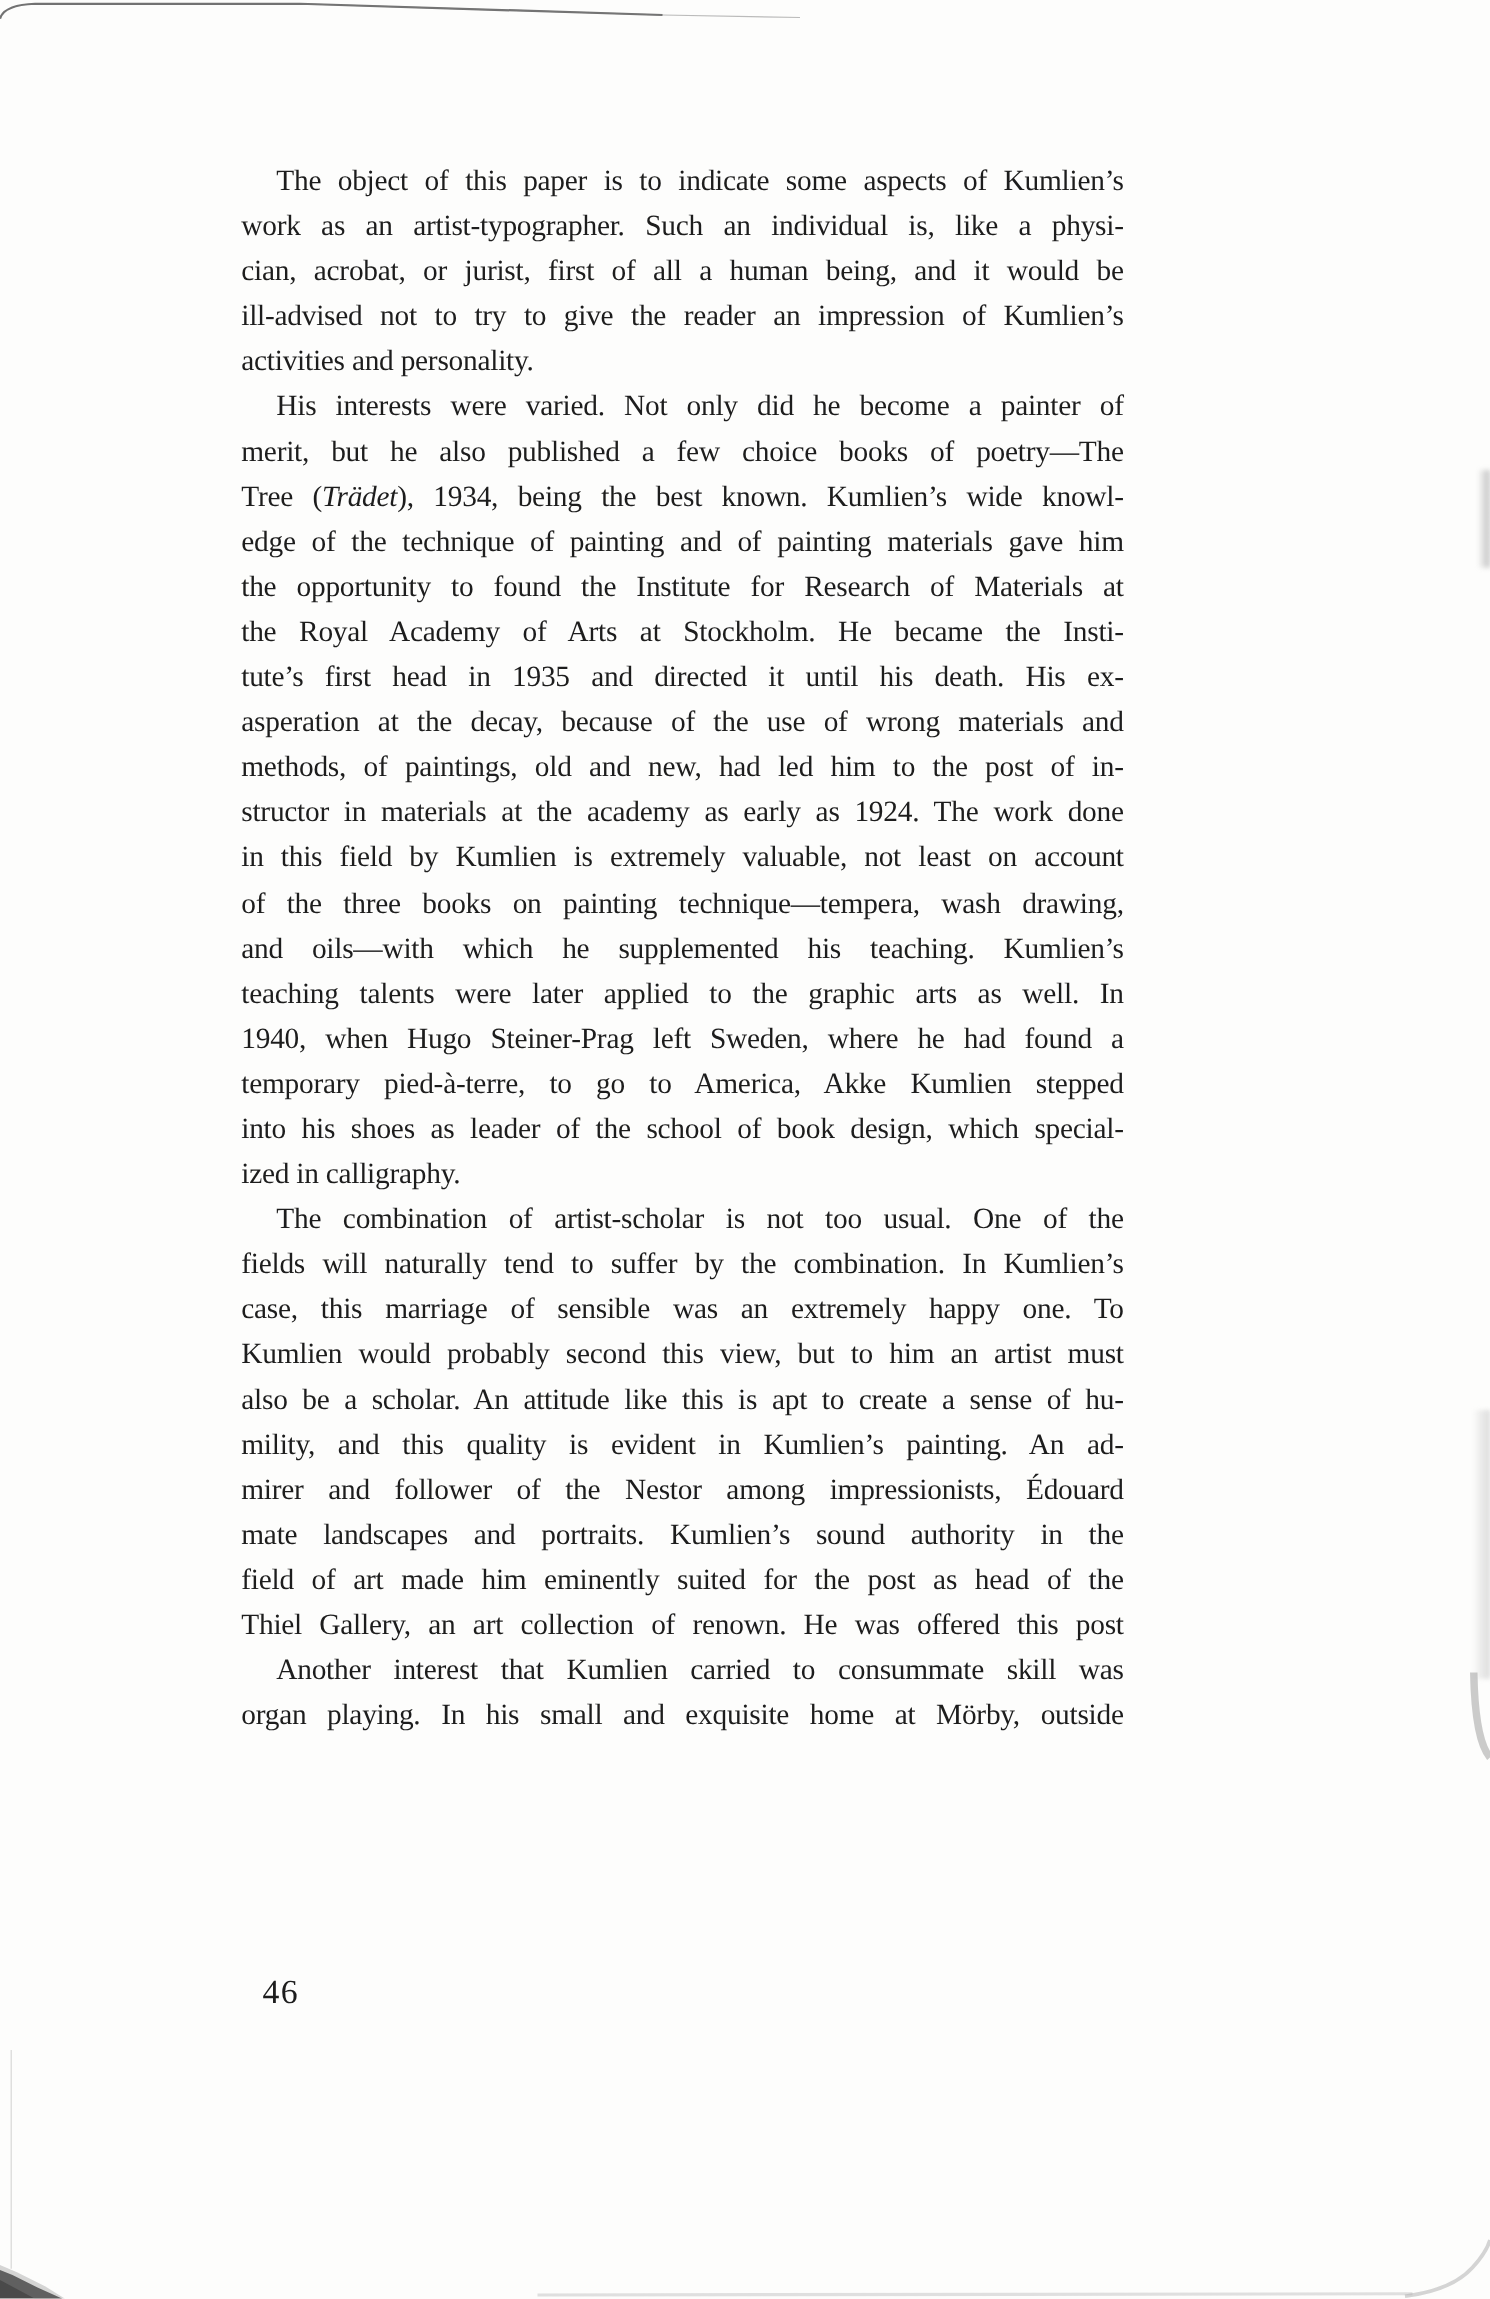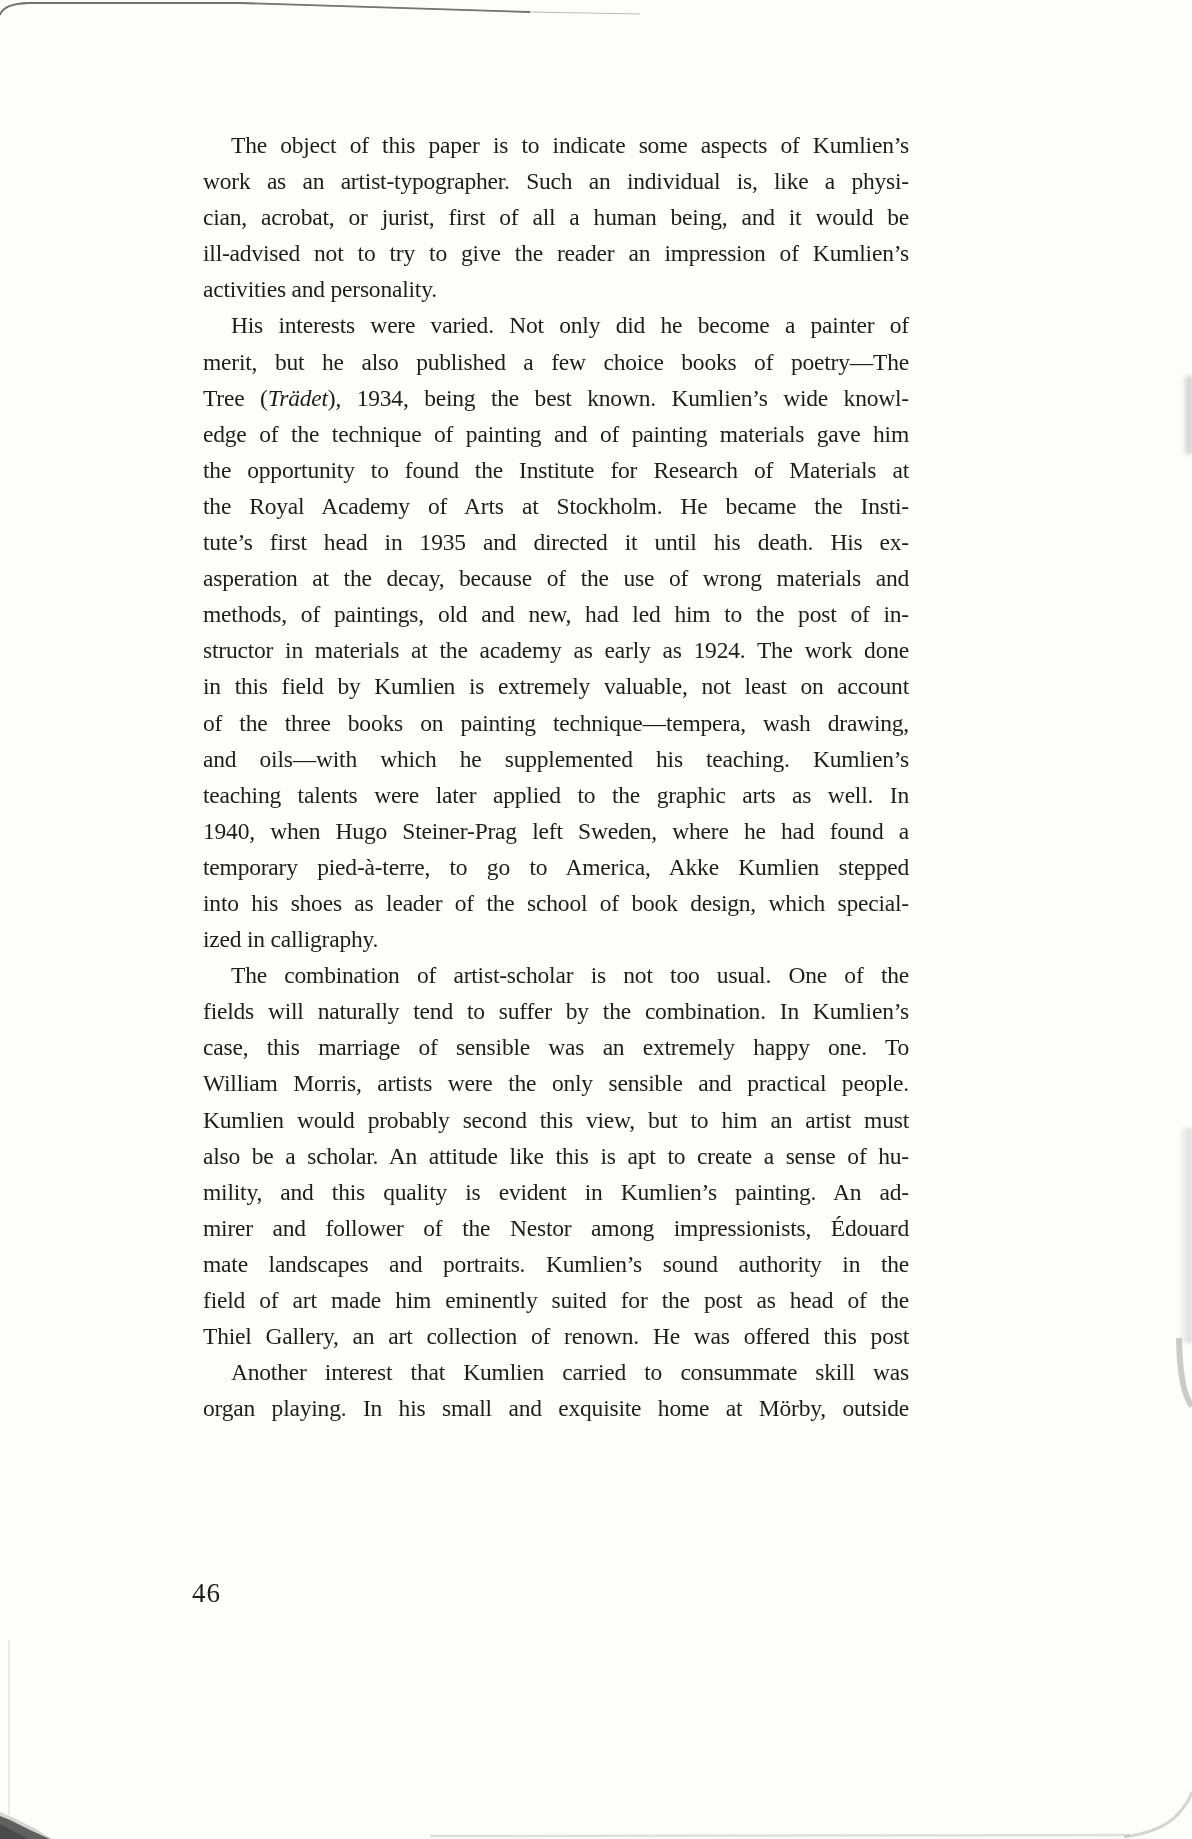--- a/index.html
+++ b/index.html
@@ -9,39 +9,39 @@
     position:relative;
     overflow:hidden;
     font-family:"Liberation Serif", serif;
   }
   .page {
     position:absolute; inset:0;
     background:#fdfdfc;
   }
   #text-block {
     position:absolute;
-    left:203px; top:127px; width:706px;
+    left:193px; top:127px; width:706px;
     color:#1d1d1d;
   }
   .para { margin:0; padding:0; }
   .line {
     font-size:23.5px;
     line-height:36.1px;
     letter-spacing:-0.2px;
     text-align:justify;
     text-align-last:justify;
     height:36.1px;
     overflow:visible;
   }
   .line.pfirst { padding-left:28px; }
   .line.plast  { text-align-last:left; }
   .line i { font-style:italic; }
   .pagenum {
     position:absolute;
-    left:192px; top:1578px;
+    left:210px; top:1578px;
     font-size:27px;
     color:#1d1d1d;
     letter-spacing:1px;
   }
   
   .artifact { position:absolute; pointer-events:none; }
   #edge-smudge-right-upper {
     left:1182px; top:376px; width:10px; height:78px;
     background:linear-gradient(to right, rgba(150,150,150,0), rgba(140,140,140,.55));
     filter:blur(2px);
@@ -83,21 +83,20 @@
         <div class="line">teaching talents were later applied to the graphic arts as well. In</div>
         <div class="line">1940, when Hugo Steiner-Prag left Sweden, where he had found a</div>
         <div class="line">temporary pied-à-terre, to go to America, Akke Kumlien stepped</div>
         <div class="line">into his shoes as leader of the school of book design, which special-</div>
         <div class="line plast">ized in calligraphy.</div>
       </div>
       <div class="para">
         <div class="line pfirst">The combination of artist-scholar is not too usual. One of the</div>
         <div class="line">fields will naturally tend to suffer by the combination. In Kumlien’s</div>
         <div class="line">case, this marriage of sensible was an extremely happy one. To</div>
-        <div class="line">William Morris, artists were the only sensible and practical people.</div>
         <div class="line">Kumlien would probably second this view, but to him an artist must</div>
         <div class="line">also be a scholar. An attitude like this is apt to create a sense of hu-</div>
         <div class="line">mility, and this quality is evident in Kumlien’s painting. An ad-</div>
         <div class="line">mirer and follower of the Nestor among impressionists, Édouard</div>
         <div class="line">mate landscapes and portraits. Kumlien’s sound authority in the</div>
         <div class="line">field of art made him eminently suited for the post as head of the</div>
         <div class="line">Thiel Gallery, an art collection of renown. He was offered this post</div>
       </div>
       <div class="para">
         <div class="line pfirst">Another interest that Kumlien carried to consummate skill was</div>

